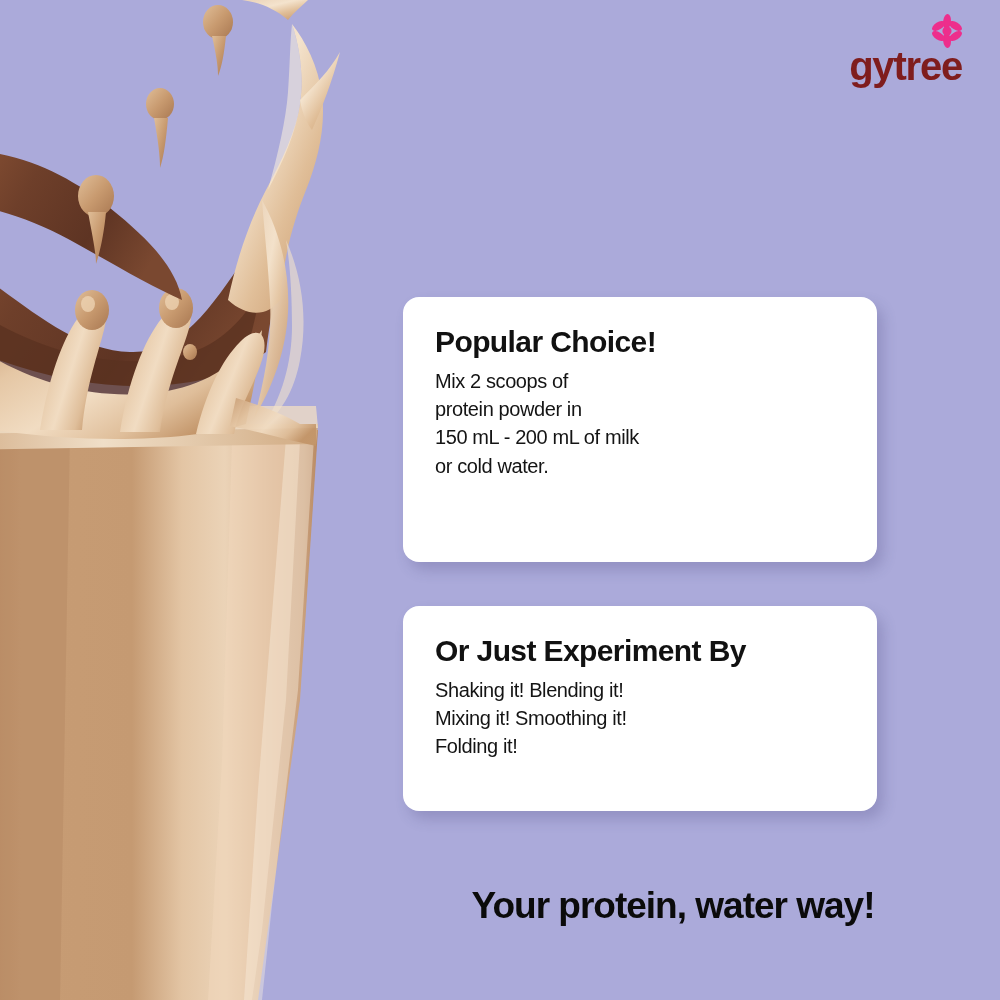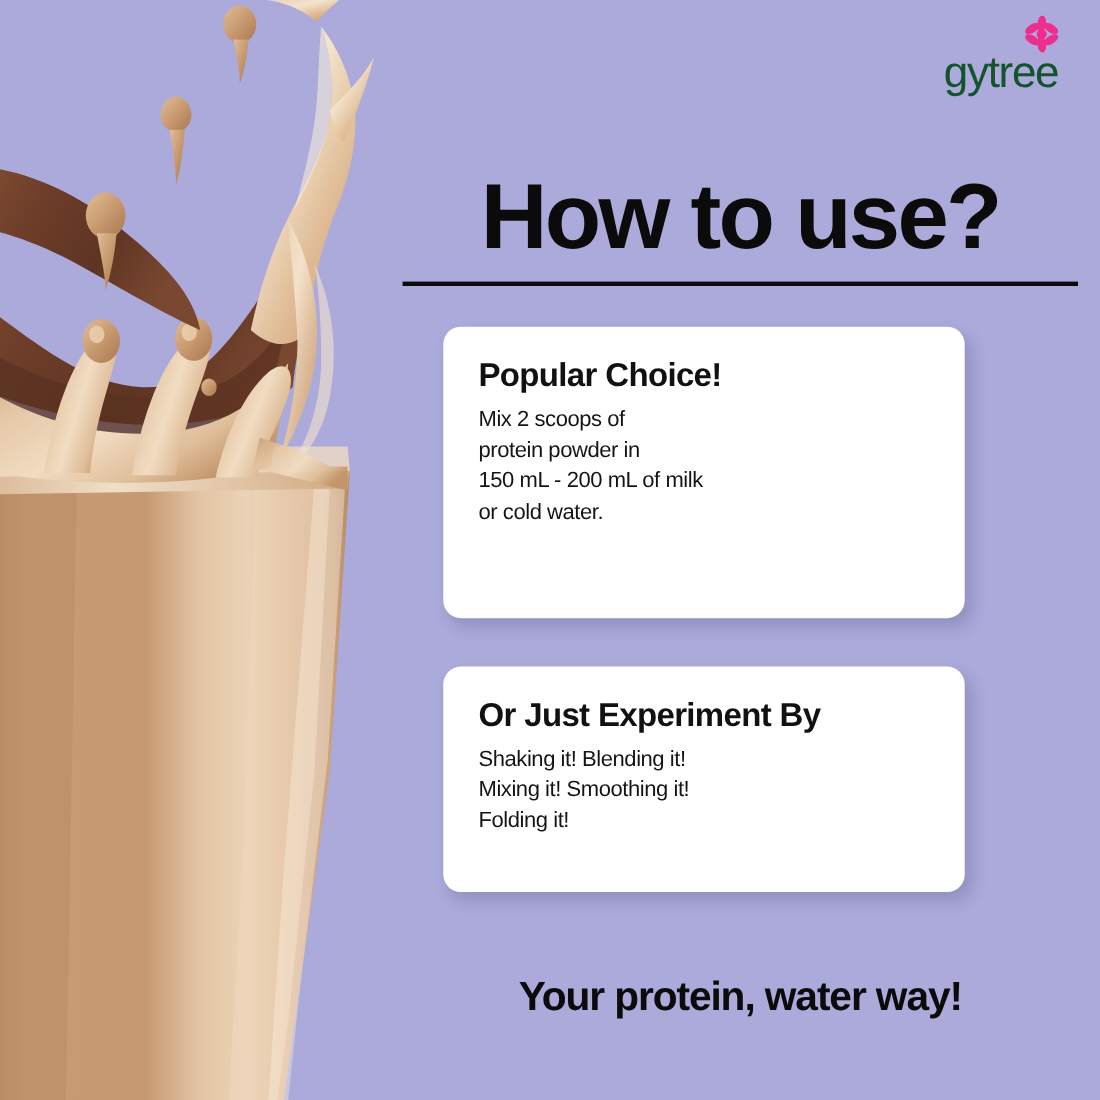--- a/index.html
+++ b/index.html
@@ -28,23 +28,23 @@
 
   
   #logo {
     position:absolute;
     right:38px; top:28px;
     display:flex; align-items:flex-end;
     height:58px;
   }
   #logo-text {
     font-size:40px;
-    font-weight:normal;
+    font-weight:bold;
     letter-spacing:-1.2px;
-    color:#14532d;
+    color:#7f1d1d;
     line-height:1;
     margin-top:33px;
   }
   #logo-flower {
     position:absolute;
     right:-2px; top:-14px;
     width:34px; height:34px;
   }
 
   
@@ -231,24 +231,20 @@
         <ellipse cx="20" cy="31" rx="4.6" ry="9" transform="rotate(-6 20 31)"></ellipse>
         <ellipse cx="10" cy="14" rx="4.4" ry="8.6" transform="rotate(58 10 14)"></ellipse>
         <ellipse cx="30" cy="26" rx="4.4" ry="8.6" transform="rotate(58 30 26)"></ellipse>
         <ellipse cx="10" cy="26" rx="4.4" ry="8.6" transform="rotate(-58 10 26)"></ellipse>
         <ellipse cx="30" cy="14" rx="4.4" ry="8.6" transform="rotate(-58 30 14)"></ellipse>
         <circle cx="20" cy="20" r="5.4"></circle>
       </g>
     </svg>
   </div>
 
-  <div id="headline-wrap">
-    <div id="headline">How to use?</div>
-    <div id="headline-rule"></div>
-  </div>
 
   <div class="card" id="card-1">
     <div class="card-title">Popular Choice!</div>
     <div class="card-body">Mix 2 scoops of
 protein powder in
 150 mL - 200 mL of milk
 or cold water.</div>
   </div>
 
   <div class="card" id="card-2">

